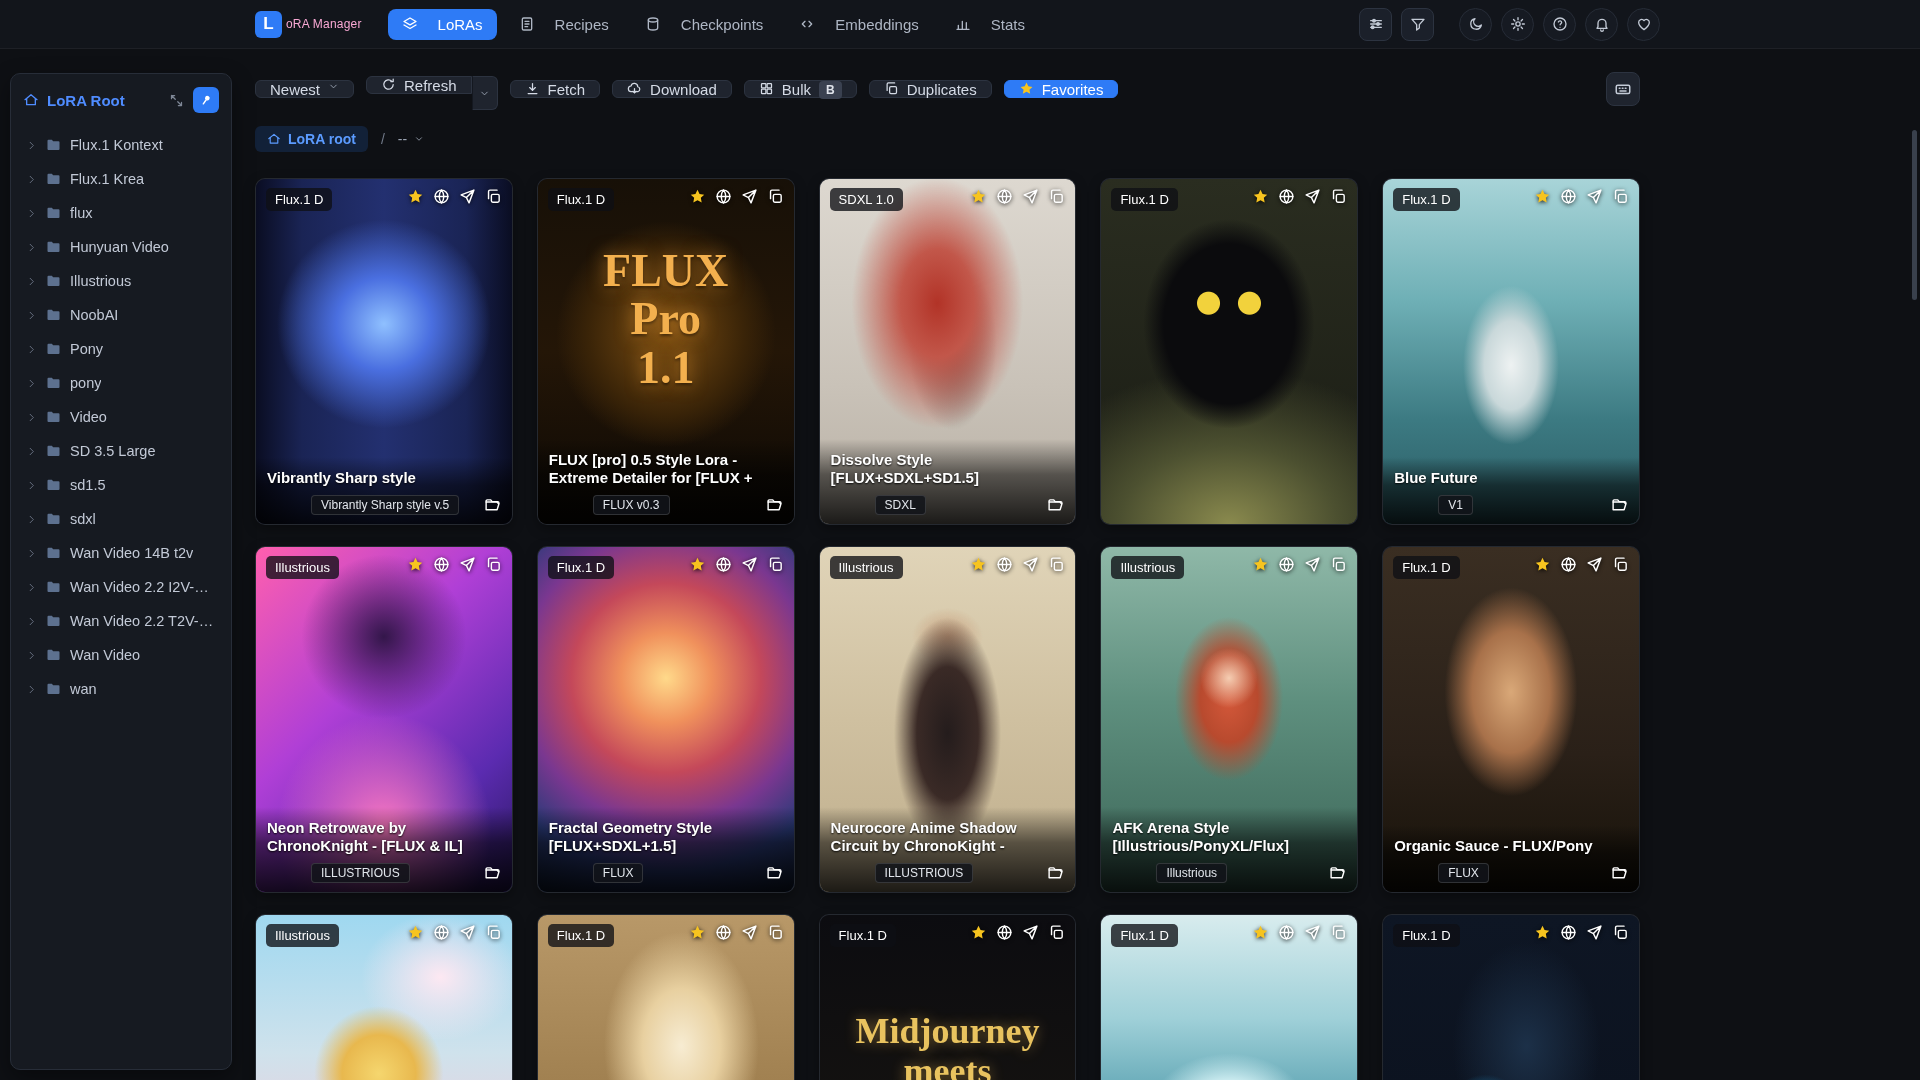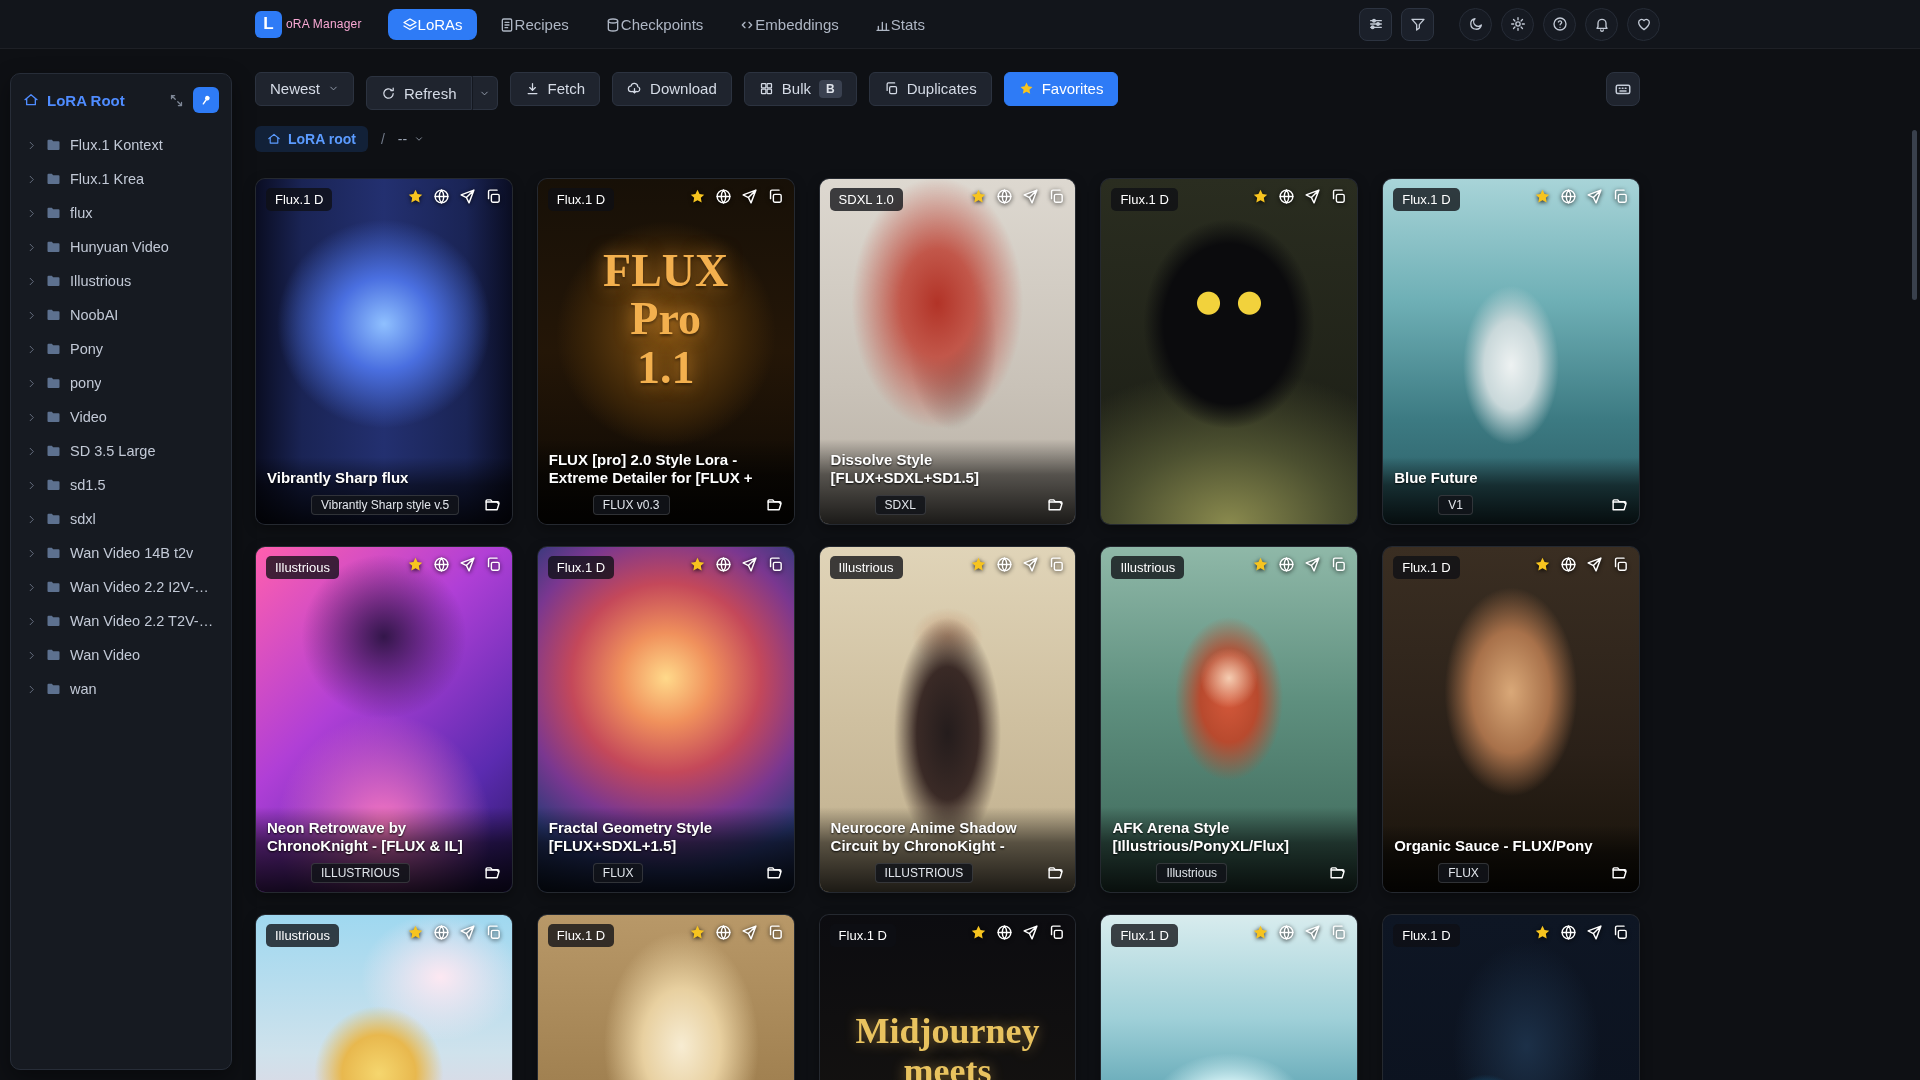--- a/index.html
+++ b/index.html
@@ -24,21 +24,21 @@
   .nav-left { display: flex; align-items: center; gap: 26px; }
   .brand { display: flex; align-items: center; gap: 2px; }
   .logo-box {
     width: 27px; height: 27px; border-radius: 6px; background: #2e7bf6; color: #fff;
     font-weight: 700; font-size: 17px; display: flex; align-items: center; justify-content: center;
     margin-right: 2px;
   }
   .brand-text { font-size: 12px; font-weight: 400; color: #f9a8d4; letter-spacing: .2px; }
   .nav-menu { display: flex; align-items: center; gap: 8px; }
   .nav-item {
-    display: flex; align-items: flex-end; gap: 0; padding: 7px 14px; border-radius: 8px;
+    display: flex; align-items: flex-start; gap: 20px; padding: 7px 14px; border-radius: 8px;
     color: #aeb6c4; font-size: 15px; cursor: pointer; white-space: nowrap;
   }
   .nav-item svg { width: 16px; height: 16px; }
   .nav-item.active { background: #2e7bf6; color: #fff; }
   .nav-right { display: flex; align-items: center; gap: 9px; }
   .searchbox {
     position: relative; width: 325px; height: 33px; background: #171b23;
     border: 1px solid #2c3340; border-radius: 8px; display: flex; align-items: center;
   }
   .searchbox input {
@@ -78,21 +78,21 @@
   }
   .folder-item .chev { width: 11px; height: 11px; color: #6b7485; flex: none; }
   .folder-item .fold { width: 17px; height: 16px; color: #5d718f; flex: none; }
   .folder-label { white-space: nowrap; overflow: hidden; text-overflow: ellipsis; }
 
   
   .main { position: absolute; left: 255px; top: 49px; right: 280px; }
   .toolbar { display: flex; align-items: center; justify-content: space-between; margin-top: 18px; }
   .toolbar-left { display: flex; align-items: center; gap: 12px; }
   .tbtn {
-    height: 34px; display: flex; align-items: center; gap: 8px; padding: 0 14px;
+    height: 18px; display: flex; align-items: flex-start; gap: 8px; padding: 0 14px;
     background: #1f242e; border: 1px solid #2c3340; border-radius: 6px;
     color: #d5dbe6; font-size: 15px; cursor: pointer; white-space: nowrap; font-family: inherit;
   }
   .tbtn svg { width: 15px; height: 15px; }
   .tbtn .caret { width: 11px; height: 11px; color: #9aa3b2; }
   .tbtn.primary { background: #2e7bf6; border-color: #2e7bf6; color: #fff; }
   .tbtn.primary .star { color: #f7c41f; width: 15px; height: 15px; }
   .split { display: flex; margin-top: 9px; }
   .split .tbtn { border-radius: 6px 0 0 6px; }
   .caret-part {
@@ -611,21 +611,21 @@
         <svg class="ic" viewBox="0 0 24 24">
               <path d="M21 3 10.5 13.5M21 3l-6.8 18-3.7-7.5L3 9.8Z"></path>
             </svg>
         <svg class="ic" viewBox="0 0 24 24">
               <rect x="9" y="9" width="11" height="11" rx="2"></rect>
               <path d="M5 15V5a2 2 0 0 1 2-2h10"></path>
             </svg>
       </div>
     </div>
     <div class="card-bottom">
-      <div class="card-title">Vibrantly Sharp flux</div>
+      <div class="card-title">Vibrantly Sharp style</div>
       <div class="card-footer">
         <span class="tag">Vibrantly Sharp style v.5</span>
         <svg class="ic" viewBox="0 0 24 24">
               <path d="M3 7V5.5A1.5 1.5 0 0 1 4.5 4h5l2 2.5h8A1.5 1.5 0 0 1 21 8v1"></path>
               <path d="M3 7h15l3 3-2.5 8H3Z"></path>
             </svg>
       </div>
     </div>
   </article>
 
@@ -648,21 +648,21 @@
         <svg class="ic" viewBox="0 0 24 24">
               <path d="M21 3 10.5 13.5M21 3l-6.8 18-3.7-7.5L3 9.8Z"></path>
             </svg>
         <svg class="ic" viewBox="0 0 24 24">
               <rect x="9" y="9" width="11" height="11" rx="2"></rect>
               <path d="M5 15V5a2 2 0 0 1 2-2h10"></path>
             </svg>
       </div>
     </div>
     <div class="card-bottom">
-      <div class="card-title">FLUX [pro] 2.0 Style Lora - Extreme Detailer for [FLUX +</div>
+      <div class="card-title">FLUX [pro] 0.5 Style Lora - Extreme Detailer for [FLUX +</div>
       <div class="card-footer">
         <span class="tag">FLUX v0.3</span>
         <svg class="ic" viewBox="0 0 24 24">
               <path d="M3 7V5.5A1.5 1.5 0 0 1 4.5 4h5l2 2.5h8A1.5 1.5 0 0 1 21 8v1"></path>
               <path d="M3 7h15l3 3-2.5 8H3Z"></path>
             </svg>
       </div>
     </div>
   </article>
 

